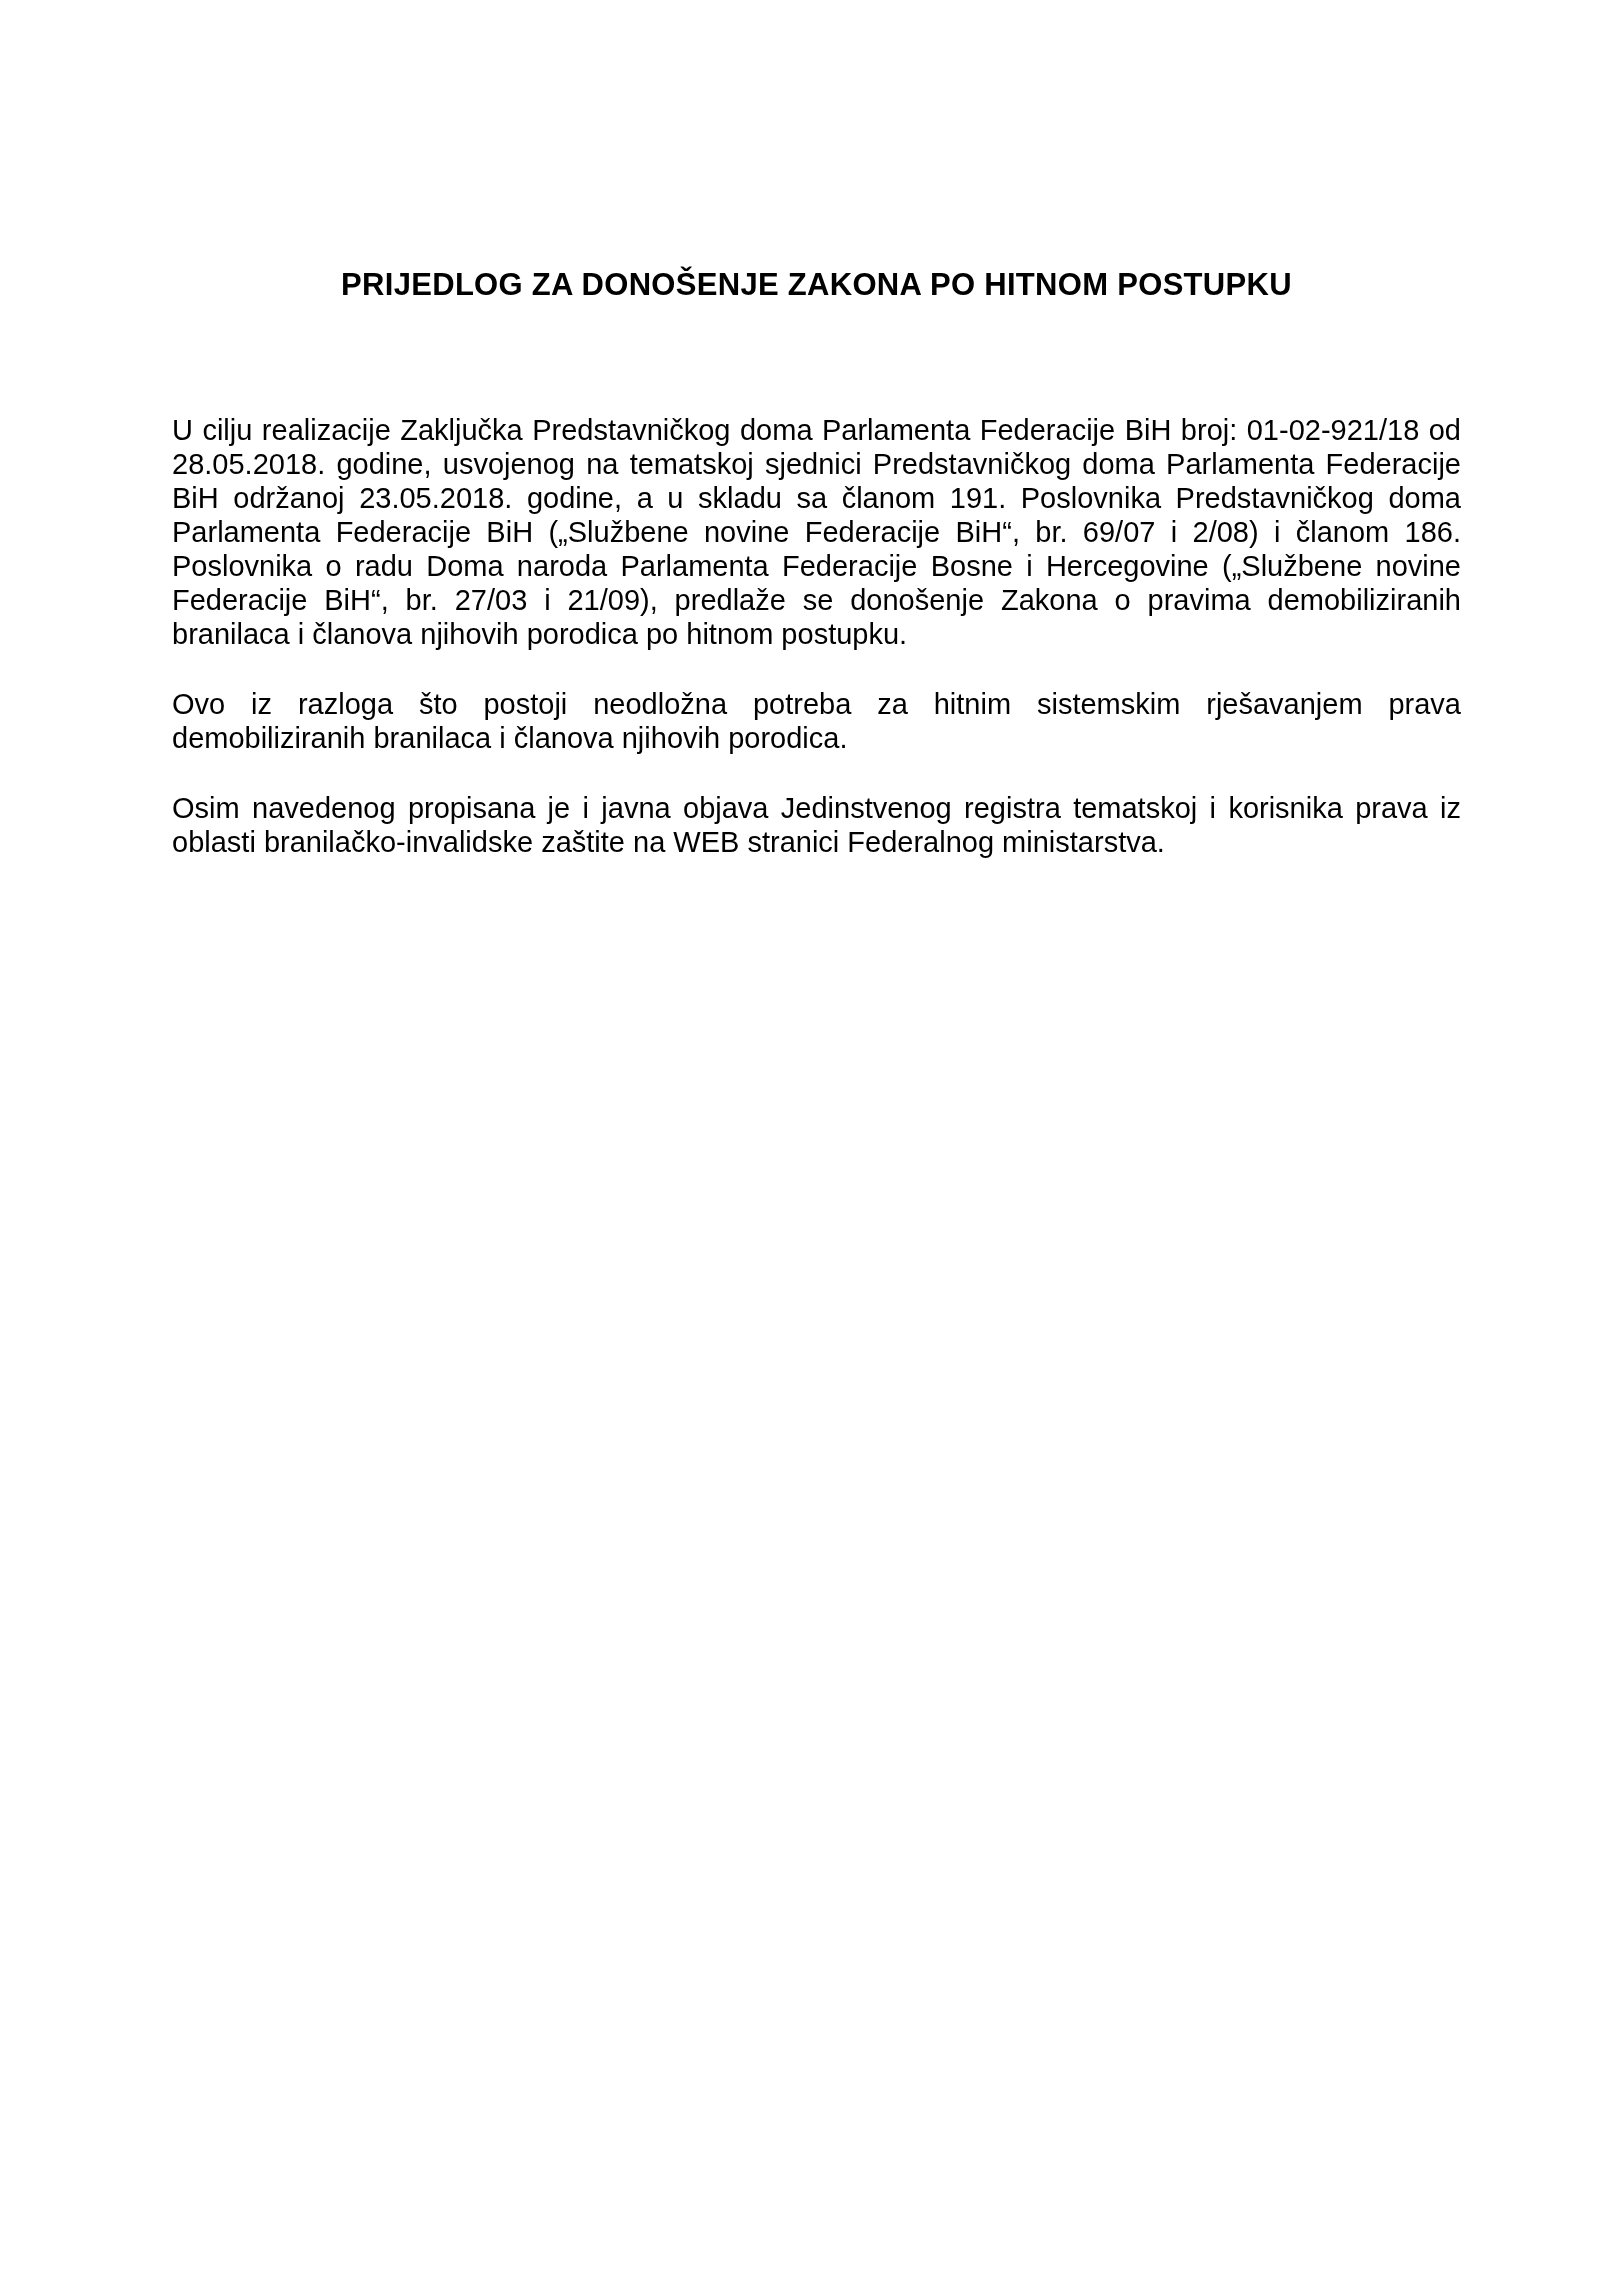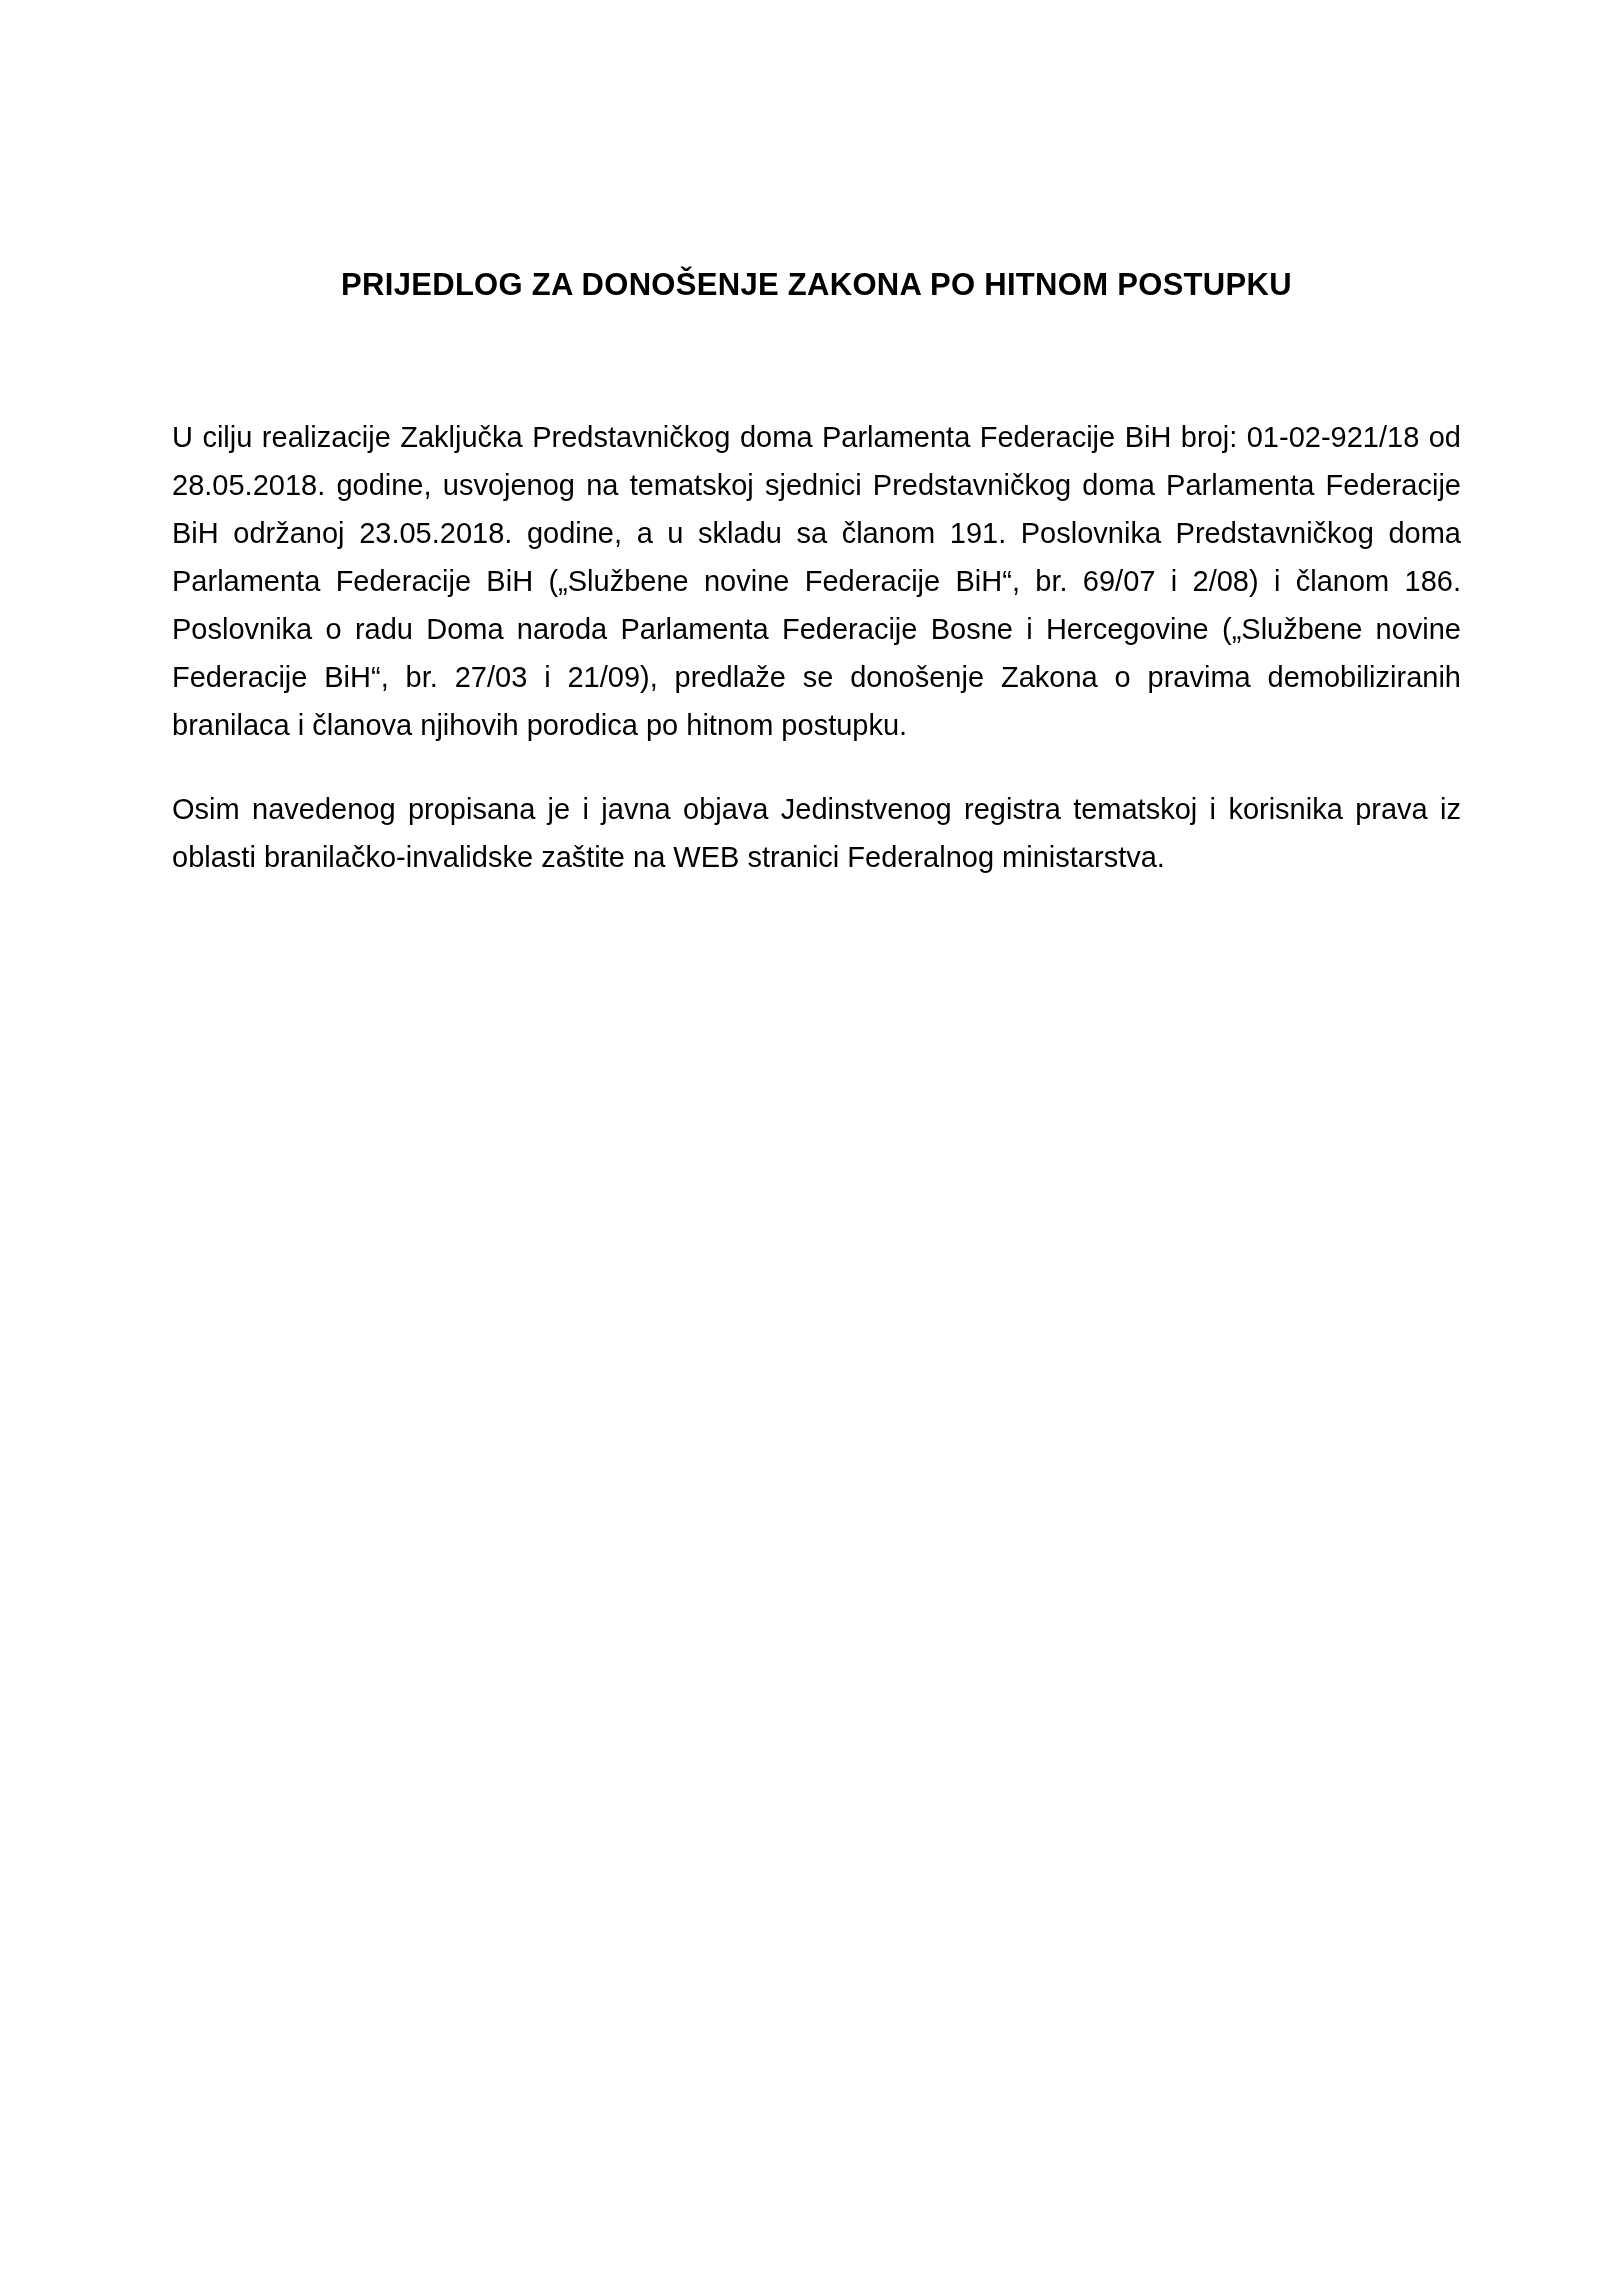--- a/index.html
+++ b/index.html
@@ -26,21 +26,21 @@
   .doc-title {
     font-size: 31px;
     font-weight: bold;
     line-height: 36px;
     text-align: center;
     margin: 0 0 110px 0;
     letter-spacing: 0.3px;
   }
   .doc-paragraph {
     font-size: 29px;
-    line-height: 48px;
+    line-height: 34px;
     text-align: justify;
     margin: 0 0 36px 0;
   }
   .page-number {
     position: absolute;
     top: 2115px;
     right: 165px;
     font-family: "Liberation Serif", serif;
     font-size: 31px;
     line-height: 36px;
@@ -49,20 +49,21 @@
 </style>
 </head>
 <body>
 
 <div class="page">
   <div class="content">
     <h1 class="doc-title">PRIJEDLOG ZA DONOŠENJE ZAKONA PO HITNOM POSTUPKU</h1>
 
     <p class="doc-paragraph">U cilju realizacije Zaključka Predstavničkog doma Parlamenta Federacije BiH broj: 01-02-921/18 od 28.05.2018. godine, usvojenog na tematskoj sjednici Predstavničkog doma Parlamenta Federacije BiH održanoj 23.05.2018. godine, a u skladu sa članom 191. Poslovnika Predstavničkog doma Parlamenta Federacije BiH („Službene novine Federacije BiH“, br. 69/07 i 2/08) i članom 186. Poslovnika o radu Doma naroda Parlamenta Federacije Bosne i Hercegovine („Službene novine Federacije BiH“, br. 27/03 i 21/09), predlaže se donošenje Zakona o pravima demobiliziranih branilaca i članova njihovih porodica po hitnom postupku.</p>
 
+    <p class="doc-paragraph">Ovo iz razloga što postoji neodložna potreba za hitnim sistemskim rješavanjem prava demobiliziranih branilaca i članova njihovih porodica.</p>
 
 
     <p class="doc-paragraph">Osim navedenog propisana je i javna objava Jedinstvenog registra tematskoj i korisnika prava iz oblasti branilačko-invalidske zaštite na WEB stranici Federalnog ministarstva.</p>
 
   </div>
 
   <div class="page-number">2</div>
 </div>
 
 

